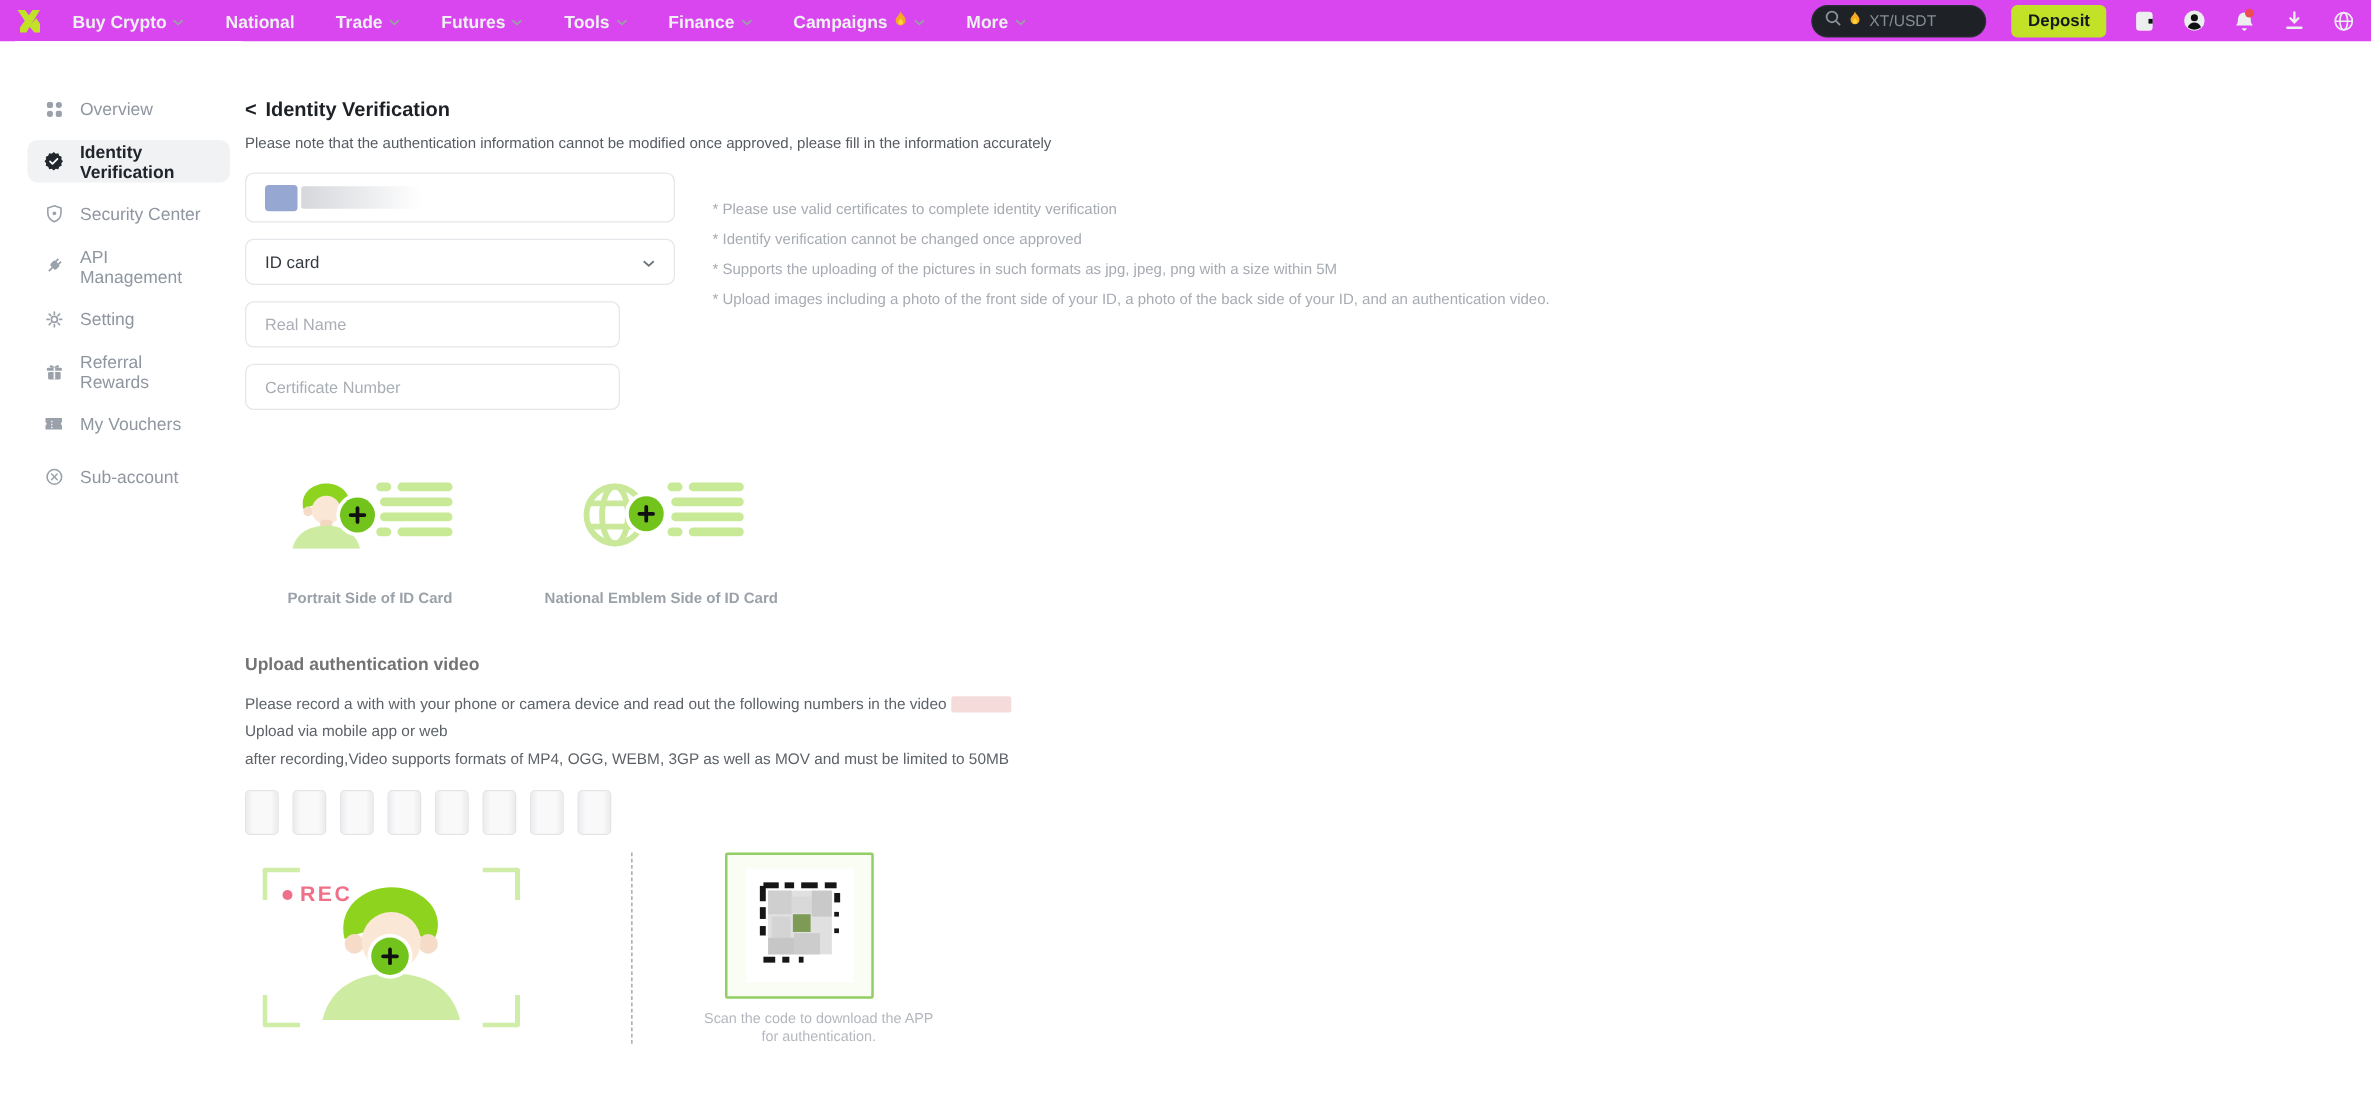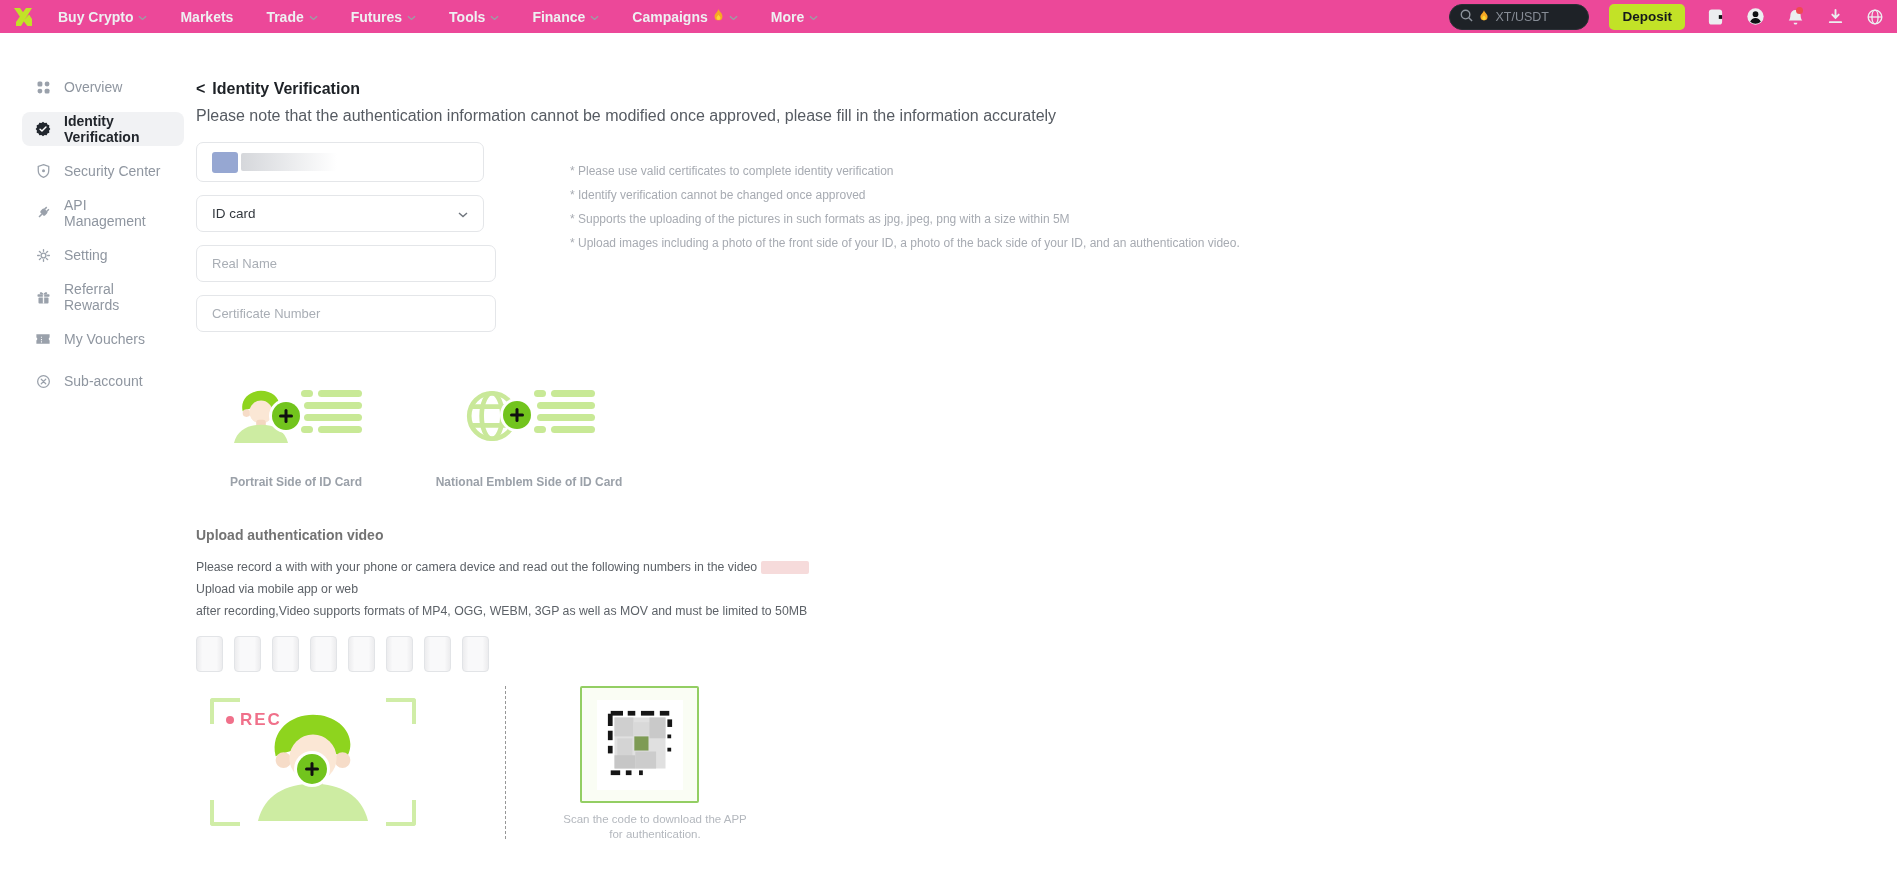--- a/index.html
+++ b/index.html
@@ -1,21 +1,21 @@
 <!DOCTYPE html>
 <html><head>
 <meta charset="utf-8">
 <style>
   * { margin:0; padding:0; box-sizing:border-box; }
   html,body { width:1897px; height:883px; overflow:hidden; background:#fff;
     font-family:"Liberation Sans","DejaVu Sans",sans-serif; }
   .page { position:relative; width:1897px; height:883px; background:#fff; }
 
   
-  .nav { position:absolute; left:0; top:0; width:100%; height:33px; background:#ec4899;
+  .nav { position:absolute; left:0; top:0; width:100%; height:33px; background:#d946ef;
     display:flex; align-items:center; justify-content:space-between; padding:0 12px 0 12px; }
   .nav-left { display:flex; align-items:center; gap:24px; }
   .logo { width:22px; height:22px; display:flex; align-items:center; justify-content:center; }
   .nav-items { display:flex; align-items:center; gap:33px; }
   .nav-item { display:flex; align-items:center; gap:5px; color:#eef0f2; font-size:14px;
     font-weight:600; cursor:pointer; white-space:nowrap; }
   .caret { display:inline-flex; margin-top:2px; }
   .nav-right { display:flex; align-items:center; gap:20px; }
   .search-pill { display:flex; align-items:center; gap:6px; width:140px; height:26px;
     background:#1e2227; border:1px solid #2a2f35; border-radius:14px; padding:0 10px; }
@@ -36,25 +36,25 @@
     padding:0 12px; border-radius:8px; color:#8f96a0; font-size:14px; cursor:pointer; }
   .side-item.active { background:#f1f2f4; color:#22262c; font-weight:600; }
   .side-icon { width:18px; height:18px; flex:0 0 18px; display:flex; align-items:center;
     justify-content:center; }
 
   
   .main { position:absolute; left:196px; top:33px; right:0; bottom:0; }
   .title-row { margin-top:47px; display:flex; align-items:center; gap:7px; }
   .back-arrow { font-size:16px; font-weight:700; color:#1d2126; cursor:pointer; }
   .page-title { font-size:16px; font-weight:700; color:#1d2126; }
-  .subtitle { margin-top:9px; font-size:16px; color:#565b62; }
+  .subtitle { margin-top:9px; font-size:12px; color:#565b62; }
 
   .cols { display:flex; margin-top:17px; }
   .form-col { width:300px; flex:0 0 300px; }
-  .field { width:288px; border:1px solid #e4e6e9; border-radius:7px; background:#fff;
+  .field { width:344px; border:1px solid #e4e6e9; border-radius:7px; background:#fff;
     margin-bottom:13px; display:flex; align-items:center; padding:0 15px; }
   .field-country { height:40px; gap:3px; cursor:pointer; }
   .c-chip { width:26px; height:21px; border-radius:3px; background:#96a7d2; flex:0 0 26px; }
   .c-blur { width:96px; height:18px; border-radius:2px;
     background:linear-gradient(90deg,#d5d7db,rgba(213,215,219,0)); }
   .field-select { height:37px; justify-content:space-between; cursor:pointer; }
   .sel-value { font-size:13.5px; color:#33383e; }
   input.field-input { height:37px; width:300px; border:1px solid #e4e6e9; border-radius:7px;
     margin-bottom:13px; padding:0 15px; font-size:13px; color:#33383e; outline:none;
     font-family:inherit; }
@@ -132,21 +132,21 @@
       <div class="nav-items">
         <div class="nav-item">
           <span>Buy Crypto</span>
           <span class="caret">
               <svg width="9" height="6" viewBox="0 0 10 6">
                 <path d="M1 1l4 3.6L9 1" stroke="#9aa0a6" stroke-width="1.5" fill="none"></path>
               </svg>
             </span>
         </div>
         <div class="nav-item">
-          <span>Markets</span>
+          <span>National</span>
         </div>
         <div class="nav-item">
           <span>Trade</span>
           <span class="caret">
               <svg width="9" height="6" viewBox="0 0 10 6">
                 <path d="M1 1l4 3.6L9 1" stroke="#9aa0a6" stroke-width="1.5" fill="none"></path>
               </svg>
             </span>
         </div>
         <div class="nav-item">

